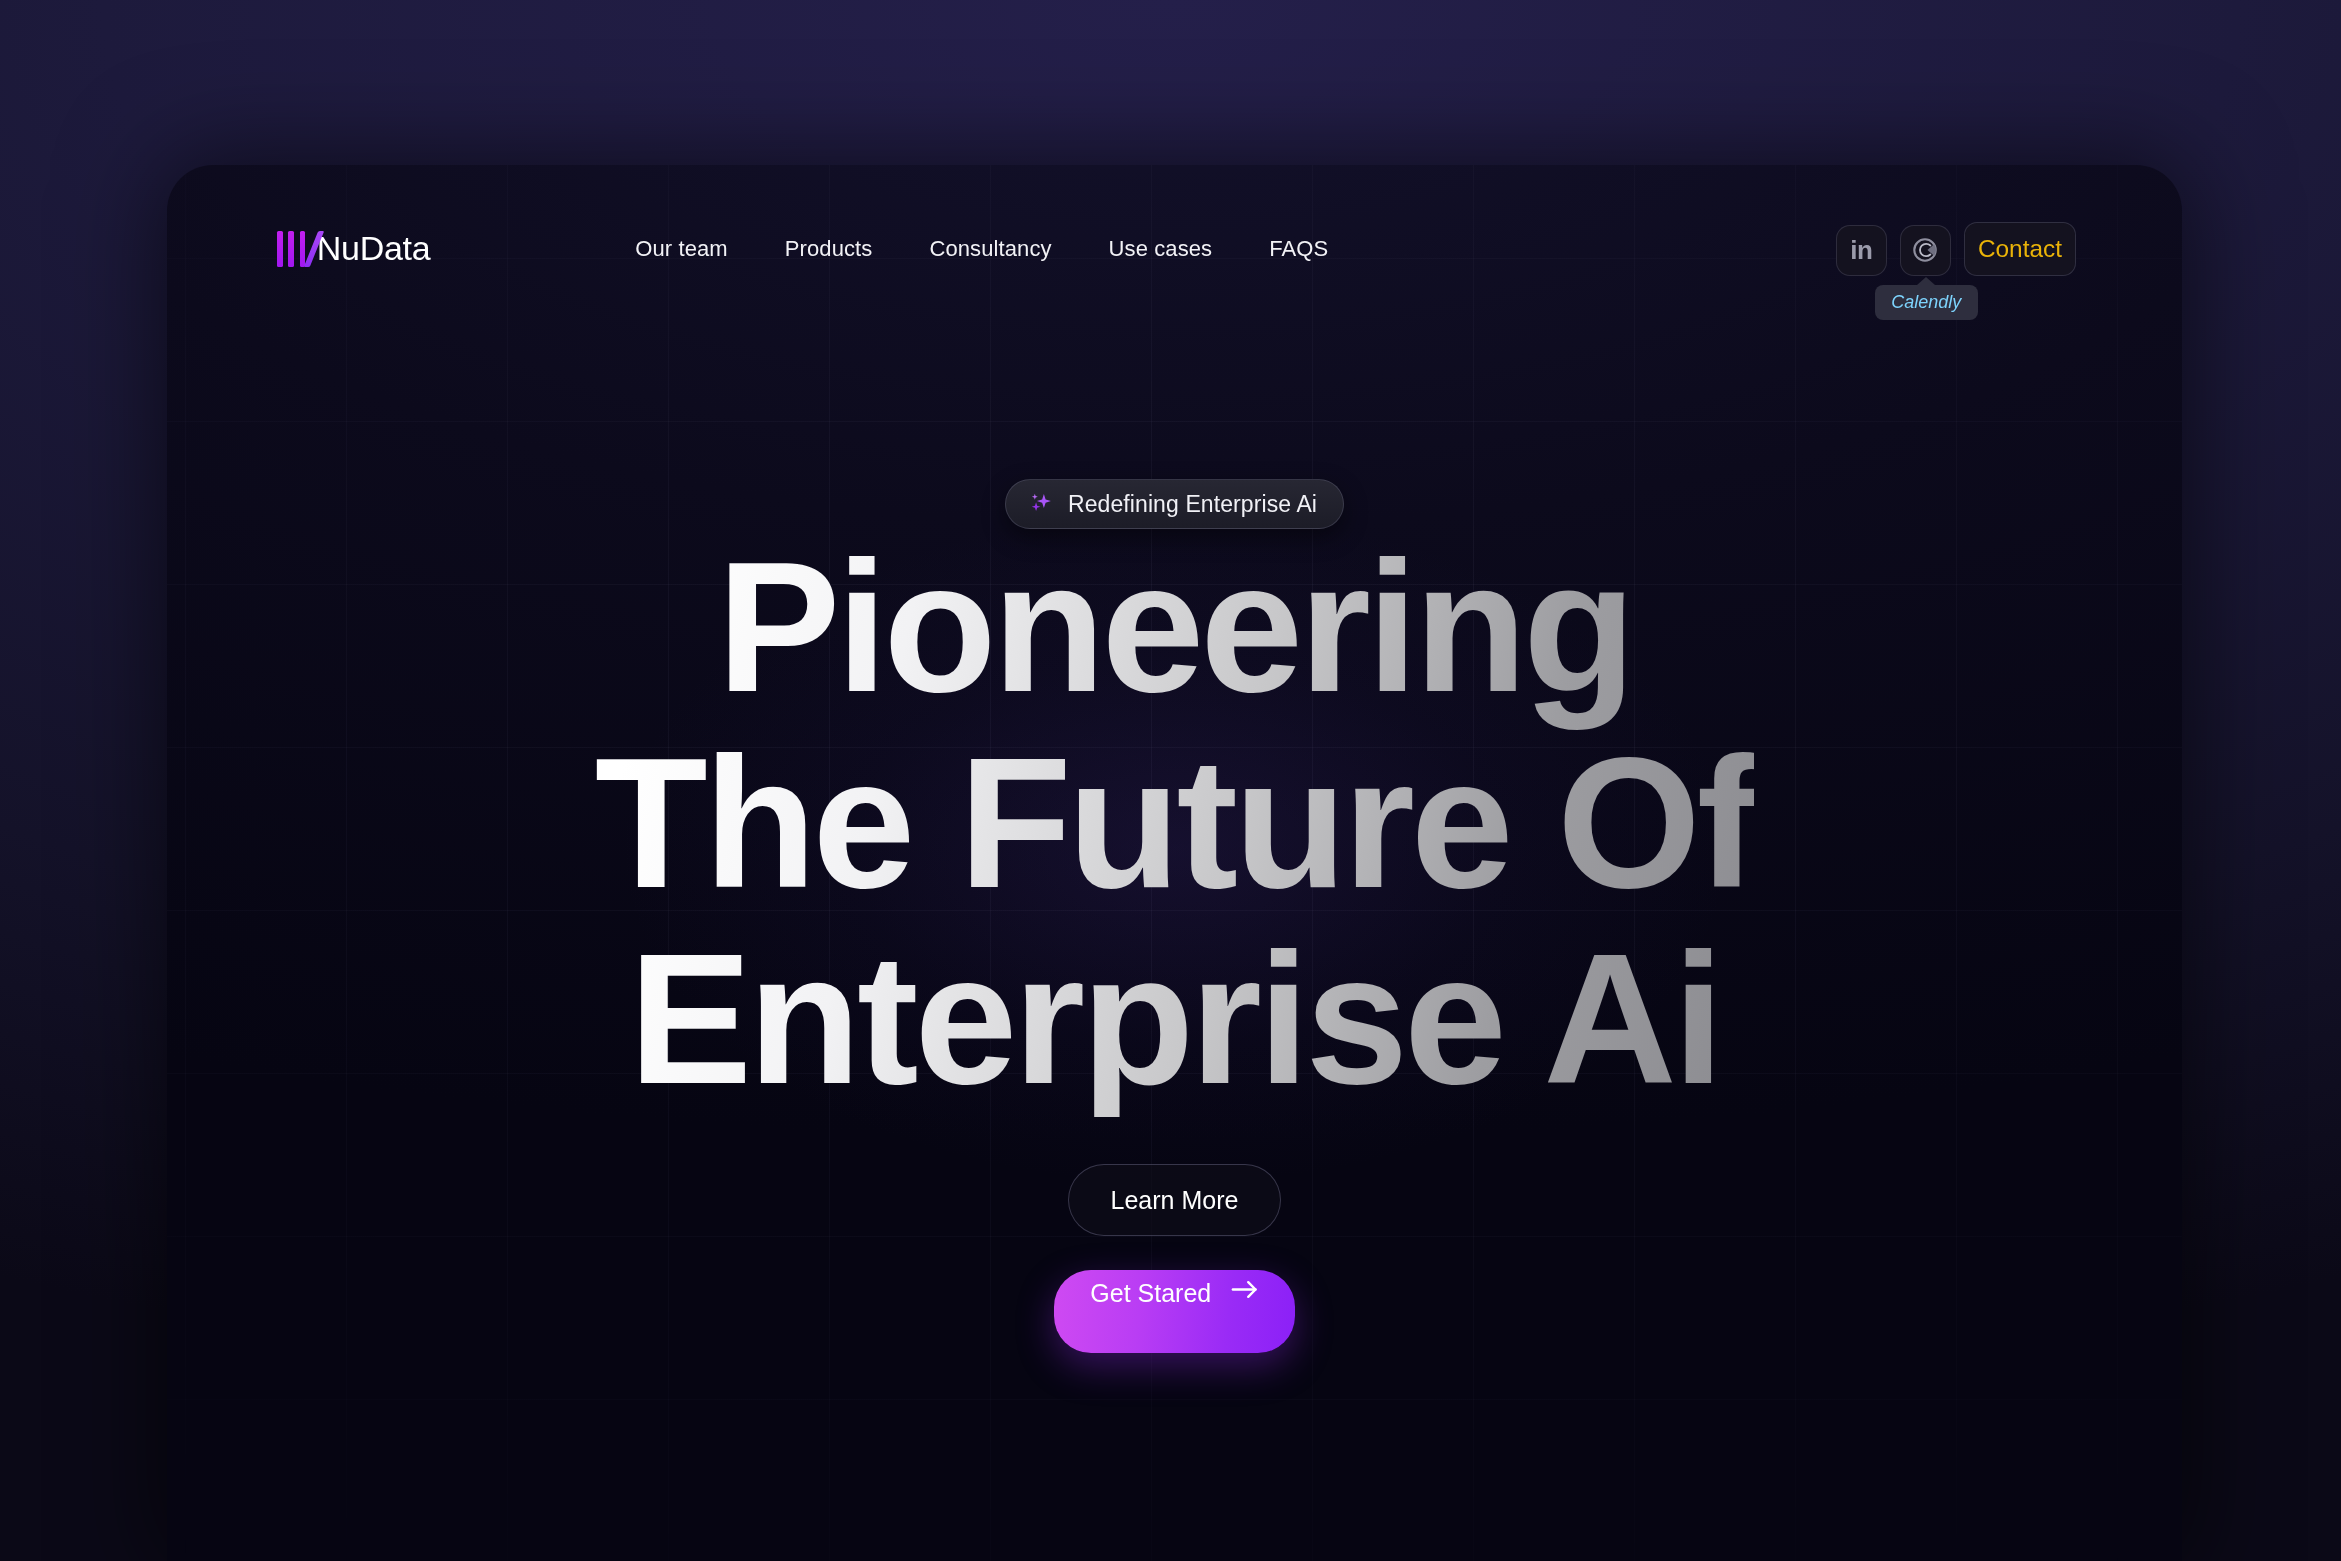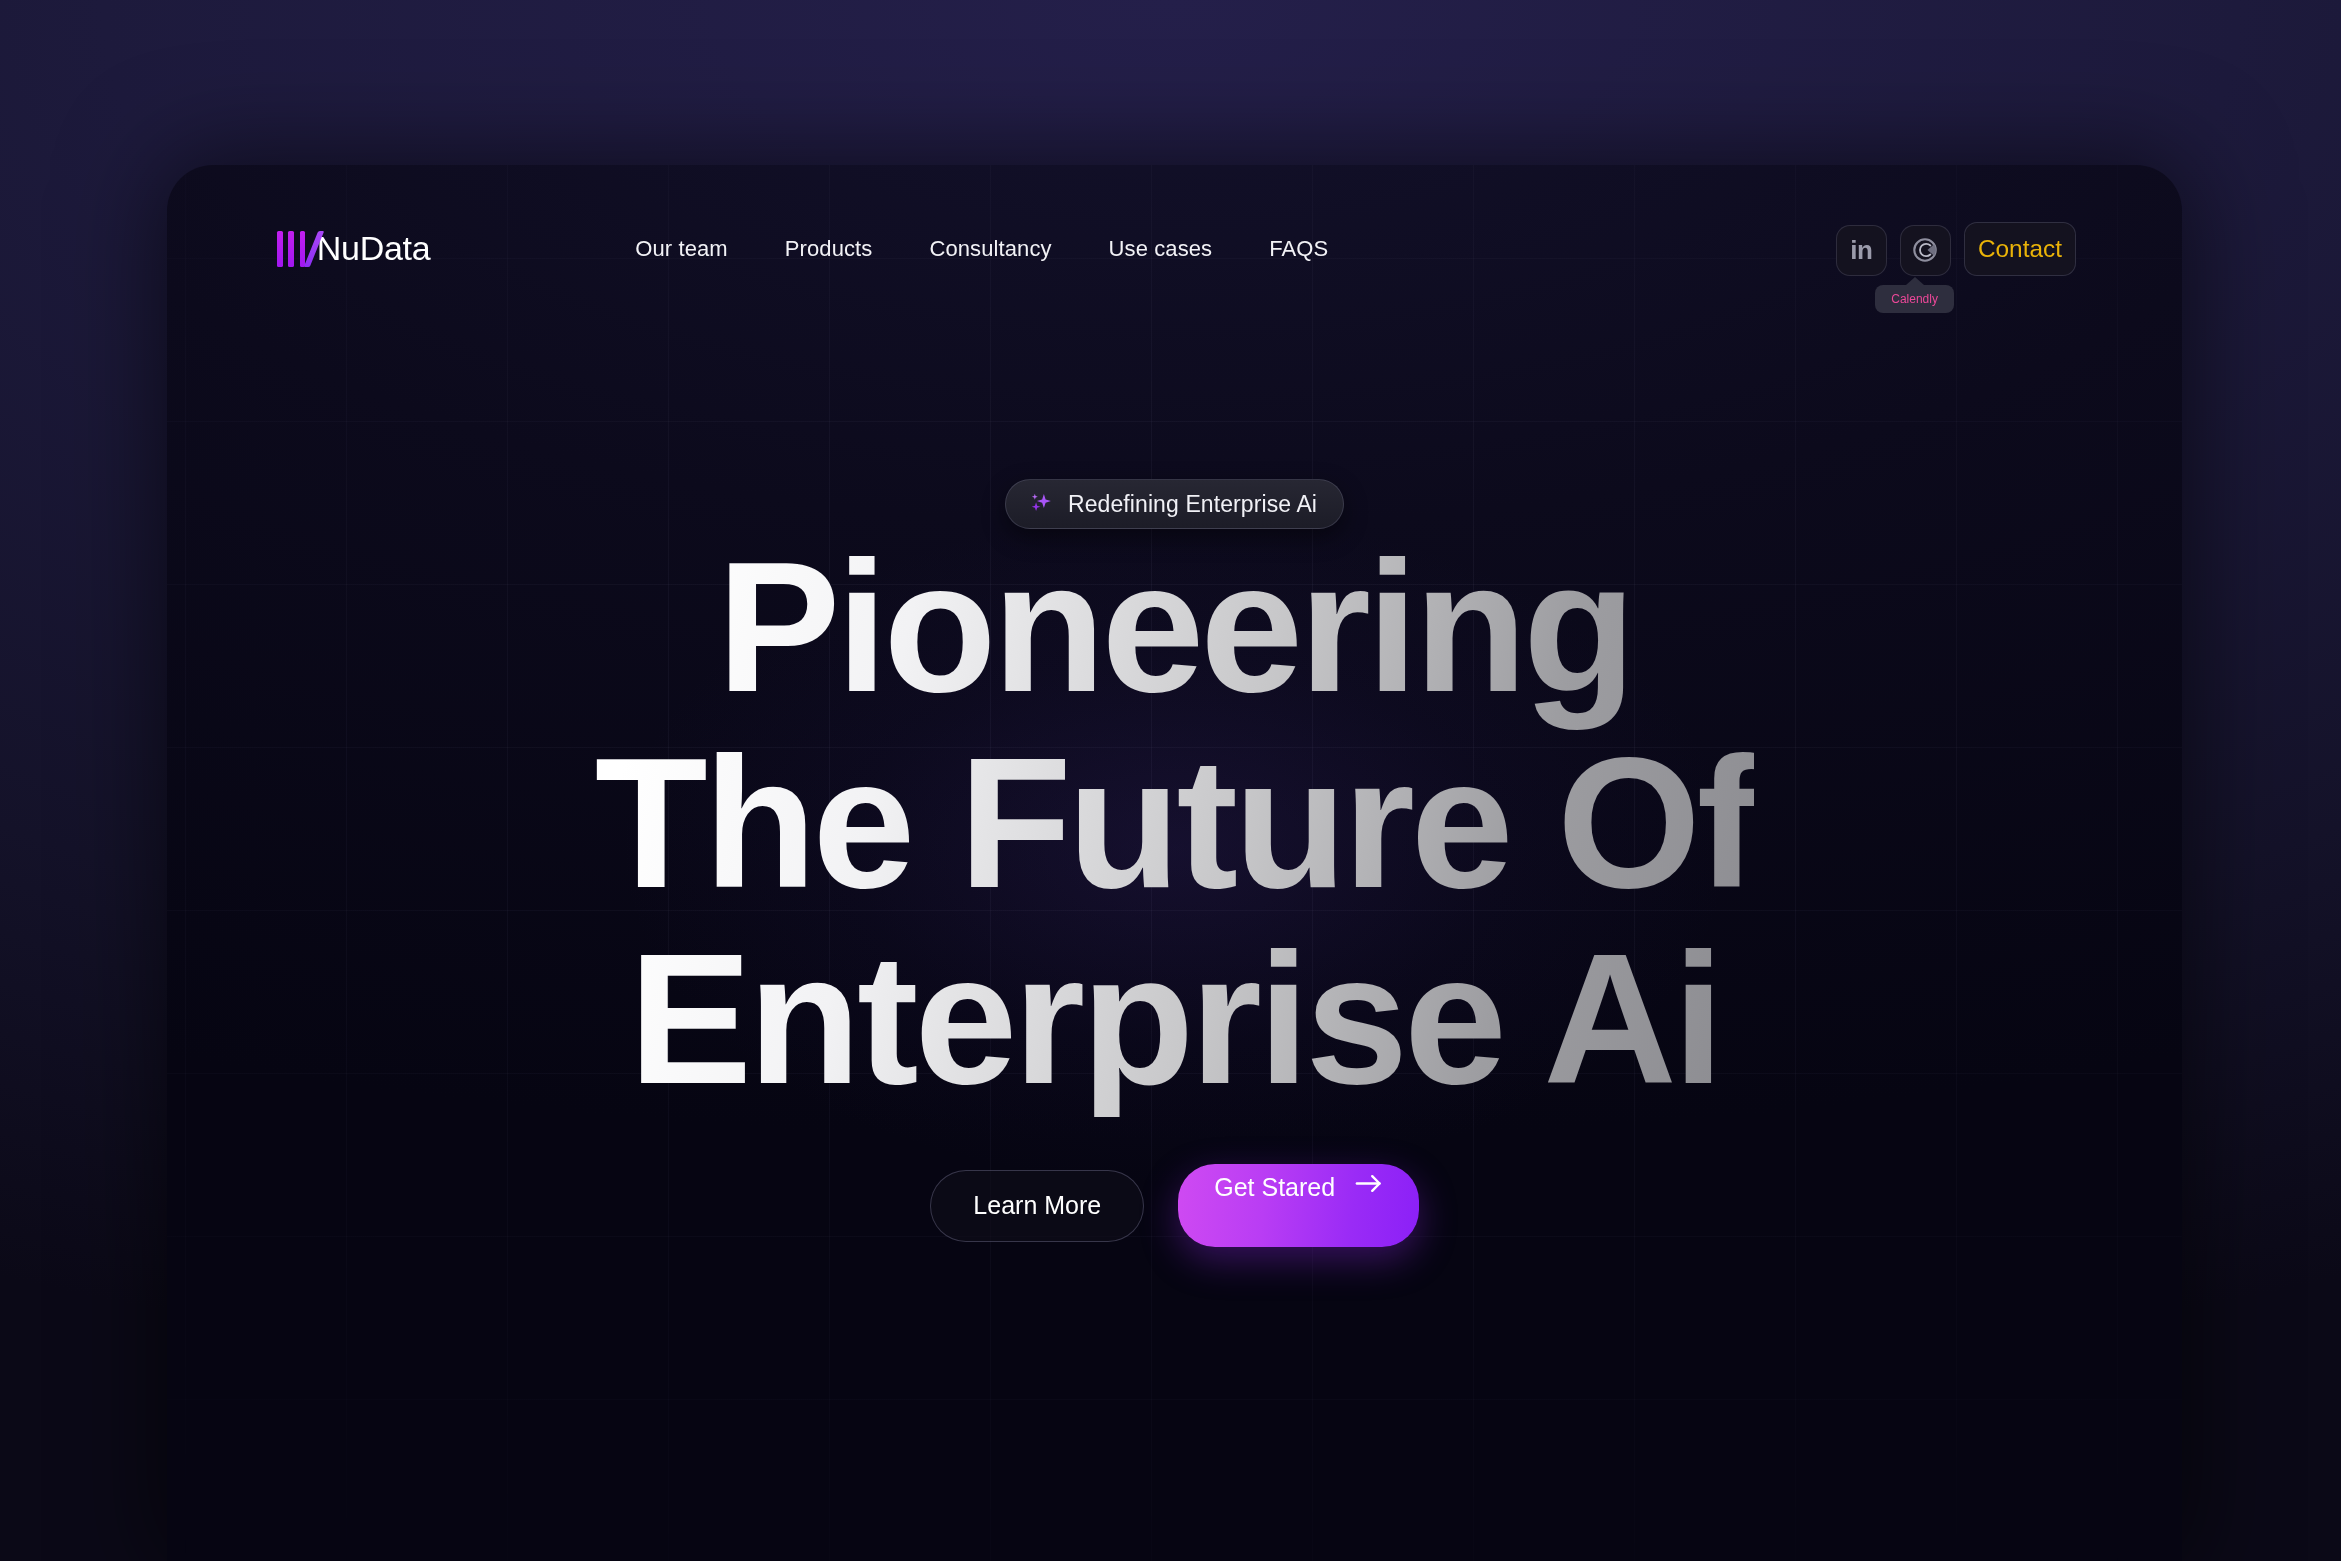--- a/index.html
+++ b/index.html
@@ -94,23 +94,24 @@
     background:#14121f;
     border:0.8px solid rgba(150,150,185,.22);
     color:#eab308; font-size:24.4px; font-weight:400;
     display:flex; align-items:center; cursor:pointer;
     font-family:"Liberation Sans", sans-serif;
   }
 
   
   #calendly-tip {
     position:absolute; left:39px; top:63px;
-    background:#2e2e3e; color:#ec4899;
-    font-size:12px; padding:7.3px 16.3px; border-radius:8.1px;
+    background:#2e2e3e; color:#7dd3fc;
+    font-size:18px; padding:7.3px 16.3px; border-radius:8.1px;
     white-space:nowrap;
+    font-style:italic;
   }
   #calendly-tip::before {
     content:""; position:absolute; left:50%; top:-7.3px; transform:translateX(-50%);
     border-left:9px solid transparent; border-right:9px solid transparent;
     border-bottom:8.1px solid #2e2e3e;
   }
 
   
   #hero {
     position:absolute; left:0; right:0; top:0; bottom:0;
@@ -134,21 +135,21 @@
     font-size:185px;
     font-weight:700;
     line-height:1.06;
     letter-spacing:-4.1px;
     background:linear-gradient(102deg,#ffffff 6%,#f2f2f4 26%,#c7c7c9 55%,#9d9da1 78%,#8b8b90 100%);
     -webkit-background-clip:text; background-clip:text;
     -webkit-text-fill-color:transparent; color:transparent;
     white-space:pre-line;
   }
 
-  #cta-row { margin-top:47px; display:flex; align-items:center; gap:34px; }
+  #cta-row { margin-top:47px; display:flex; align-items:center; gap:34px;flex-direction:column; }
 
   #learn-more {
     height:72px; padding:0 42px; border-radius:37px;
     background:rgba(16,14,26,.55);
     border:0.8px solid rgba(160,160,200,.30);
     color:#ffffff; font-size:25px; font-weight:400;
     display:flex; align-items:center; cursor:pointer;
     font-family:"Liberation Sans", sans-serif;
   }
   #get-started {

